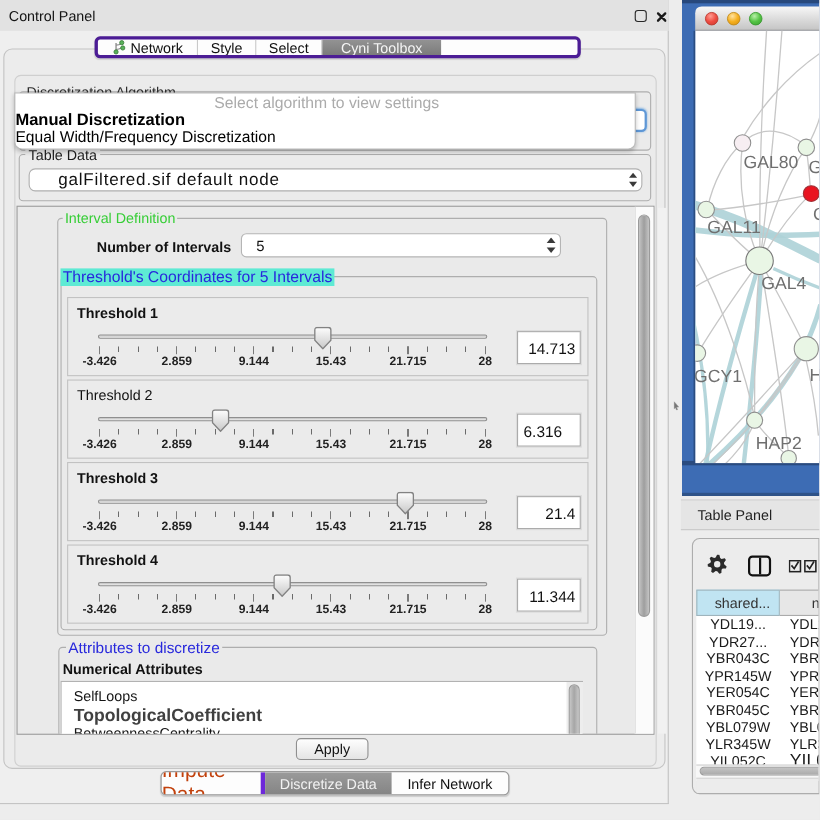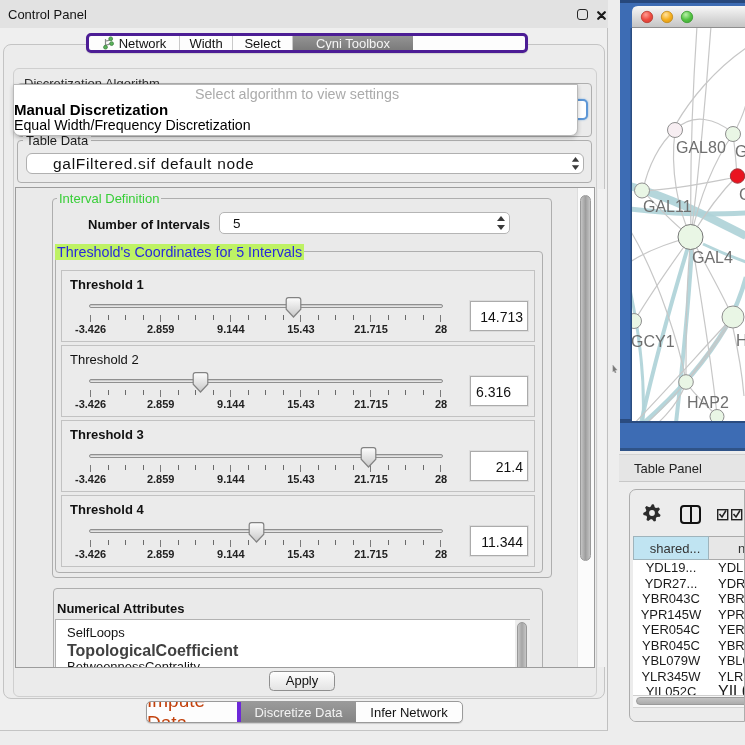--- a/index.html
+++ b/index.html
@@ -19,23 +19,23 @@
 <div class="abs" style="left:3px;top:44px;width:602px;height:655px;background:#ECECEC;border:1px solid #C4C4C4;border-radius:8px;"></div>
 <div class="abs" style="left:13px;top:68px;width:584px;height:629px;background:#EBEBEB;border:1px solid #CFCFCF;border-radius:6px;"></div>
 <div class="abs" style="left:86px;top:33px;width:442px;height:20px;background:#FDFDFD;border:3px solid #4c1d95;border-radius:5px;box-shadow:0 1px 1px rgba(0,0,0,0.12);overflow:hidden;display:flex;">
 <div style="width:91px;border-right:1px solid #C9C9C9;display:flex;align-items:center;justify-content:center;font-size:13px;color:#111;"><svg width="13" height="14" viewBox="0 0 13 14" style="margin-right:4px">
         <path d="M3.5 3 V11" stroke="#8a8a8a" stroke-width="1.2" fill="none"></path>
         <path d="M3.5 5 C6 5 7 4.5 8.5 3.5 M3.5 9 C6 9 7 8.5 8.5 7.5" stroke="#8a8a8a" stroke-width="1.1" fill="none"></path>
         <circle cx="8.7" cy="2.8" r="1.9" fill="#59B25A" stroke="#3E7F3F" stroke-width="0.8"></circle>
         <circle cx="9.6" cy="7.6" r="1.9" fill="#59B25A" stroke="#3E7F3F" stroke-width="0.8"></circle>
         <circle cx="3.5" cy="11.2" r="1.9" fill="#59B25A" stroke="#3E7F3F" stroke-width="0.8"></circle>
       </svg>Network</div>
-<div style="width:53px;border-right:1px solid #C9C9C9;display:flex;align-items:center;justify-content:center;font-size:13px;color:#111;">Width</div>
+<div style="width:53px;border-right:1px solid #C9C9C9;display:flex;align-items:center;justify-content:center;font-size:13px;color:#111;">Style</div>
 <div style="width:60px;border-right:1px solid #C9C9C9;display:flex;align-items:center;justify-content:center;font-size:13px;color:#111;">Select</div>
-<div style="width:120px;background:linear-gradient(#939393,#7B7B7B);display:flex;align-items:center;justify-content:center;font-size:13px;color:#F5F5F5;">Cyni Toolbox</div>
+<div style="width:108px;background:linear-gradient(#939393,#7B7B7B);display:flex;align-items:center;justify-content:center;font-size:13px;color:#F5F5F5;">Cyni Toolbox</div>
 </div>
 <div class="abs" style="left:17px;top:83px;width:575px;height:54px;border:1px solid #AEAEAE;border-radius:4px;"></div>
 <div class="txt" style="left:24px;top:76px;font-size:13px;color:#2e2e2e;">Discretization Algorithm</div>
 <div class="abs" style="left:26px;top:99px;width:562px;height:21px;background:#FFF;border:2px solid #5E97D6;border-radius:5px;box-shadow:0 0 2px #7FB0DF;"></div>
 <div class="abs" style="left:17px;top:140px;width:575px;height:43px;border:1px solid #AEAEAE;border-radius:4px;"></div>
 <div class="txt" style="left:23px;top:133px;font-size:13px;color:#1c1c1c;background:#EBEBEB;padding:0 3px;">Table Data</div>
 <div class="abs" style="left:26px;top:153px;width:558px;height:21px;background:#FFF;border:1px solid #B0B0B0;border-radius:6px;"></div>
 <div class="txt" style="left:53px;top:155px;font-size:15.5px;letter-spacing:0.7px;color:#111;">galFiltered.sif default node</div>
 <svg class="abs" style="left:570px;top:157px" width="11" height="13" viewBox="0 0 12 14">
     <path d="M6 0 L10 5 H2 Z" fill="#3a3a3a"></path>
@@ -47,21 +47,21 @@
 <div class="abs" style="left:52px;top:198px;width:500px;height:380px;border:1px solid #AEAEAE;border-radius:4px;"></div>
 <div class="txt" style="left:57px;top:191px;font-size:13px;color:#37CE37;background:#EAEAEA;padding:0 2px;">Interval Definition</div>
 <div class="txt" style="left:88px;top:217px;font-size:13px;font-weight:bold;color:#111;">Number of Intervals</div>
 <div class="abs" style="left:219px;top:212px;width:291px;height:22px;background:#FFF;border:1px solid #B5B5B5;border-radius:5px;"></div>
 <div class="txt" style="left:233px;top:216px;font-size:13.5px;color:#111;">5</div>
 <svg class="abs" style="left:495px;top:216px" width="12" height="14" viewBox="0 0 12 14">
     <path d="M6 0 L10 5 H2 Z" fill="#3a3a3a"></path>
     <path d="M6 14 L2 9 H10 Z" fill="#3a3a3a"></path>
   </svg>
 <div class="abs" style="left:55px;top:251px;width:488px;height:322px;border:1px solid #AEAEAE;border-radius:4px;"></div>
-<div class="txt" style="left:55px;top:243.5px;font-size:14.3px;color:#2828DC;background:#bef264;padding:0 2px;">Threshold's Coordinates for 5 Intervals</div>
+<div class="txt" style="left:55px;top:243.5px;font-size:14.3px;color:#2828DC;background:#5eead4;padding:0 2px;">Threshold's Coordinates for 5 Intervals</div>
 <div class="abs" style="left:61px;top:270px;width:474px;height:72px;background:#EBEBEB;border:1px solid #C2C2C2;"></div>
 <div class="txt" style="left:70px;top:277px;font-size:13px;font-weight:bold;color:#111;">Threshold 1</div>
 <div class="abs" style="left:89px;top:304px;width:354px;height:4px;border:1px solid #8F8F8F;border-radius:2px;background:linear-gradient(#BFBFBF,#F2F2F2);"></div>
 <div class="abs" style="left:90px;top:315px;width:353px;height:5px;background:repeating-linear-gradient(90deg,#6A6A6A 0 1px,transparent 1px 17.525px);"></div>
 <div class="abs" style="left:90px;top:315px;width:353px;height:7px;background:repeating-linear-gradient(90deg,#7A7A7A 0 1px,transparent 1px 70.1px);"></div>
 <div class="txt" style="left:90.6px;top:323px;font-size:11px;font-weight:bold;color:#222;transform:translateX(-50%);">-3.426</div>
 <div class="txt" style="left:160.7px;top:323px;font-size:11px;font-weight:bold;color:#222;transform:translateX(-50%);">2.859</div>
 <div class="txt" style="left:230.8px;top:323px;font-size:11px;font-weight:bold;color:#222;transform:translateX(-50%);">9.144</div>
 <div class="txt" style="left:300.9px;top:323px;font-size:11px;font-weight:bold;color:#222;transform:translateX(-50%);">15.43</div>
 <div class="txt" style="left:371.0px;top:323px;font-size:11px;font-weight:bold;color:#222;transform:translateX(-50%);">21.715</div>
@@ -138,20 +138,21 @@
       <linearGradient id="tg" x1="0" y1="0" x2="0" y2="1">
         <stop offset="0" stop-color="#FDFDFD"></stop>
         <stop offset="1" stop-color="#C8C8C8"></stop>
       </linearGradient>
     </defs>
   </svg>
 <div class="abs" style="left:470px;top:526px;width:58px;height:30px;background:#FFF;border:1px solid #ABABAB;box-shadow:0 0 0 1px #DCDCDC;"></div>
 <div class="txt" style="left:470px;top:534px;width:53px;text-align:right;font-size:14px;color:#111;">11.344</div>
 <div class="abs" style="left:16px;top:188px;width:560px;height:479px;overflow:hidden;">
 <div class="abs" style="left:36.5px;top:400px;width:490px;height:200px;border:1px solid #AEAEAE;border-radius:4px;"></div>
+<div class="abs" style="left:44px;top:393px;font-size:14px;color:#2828DC;background:#EAEAEA;padding:0 2px;white-space:nowrap;">Attributes to discretize</div>
 <div class="abs" style="left:41px;top:413px;font-size:13px;font-weight:bold;color:#111;white-space:nowrap;">Numerical Attributes</div>
 <div class="abs" style="left:38.5px;top:431px;width:475px;height:80px;background:#FFF;border:1px solid #B2B2B2;"></div>
 <div class="abs" style="left:51px;top:437px;font-size:13px;color:#141414;white-space:nowrap;">SelfLoops</div>
 <div class="abs" style="left:51px;top:454px;font-size:16px;color:#404040;white-space:nowrap;font-weight:bold;">TopologicalCoefficient</div>
 <div class="abs" style="left:51px;top:471px;font-size:13px;color:#141414;white-space:nowrap;text-align:center;">BetweennessCentrality</div>
 <div class="abs" style="left:498.5px;top:432px;width:15px;height:78px;background:#EDEDED;"></div>
 <div class="abs" style="left:501px;top:433.5px;width:9.5px;height:60px;border-radius:5px;background:linear-gradient(90deg,#C6C6C6,#A6A6A6 50%,#C6C6C6);border:1px solid #999;"></div>
 </div>
 <div class="abs" style="left:269px;top:671px;width:66px;height:20px;background:linear-gradient(#FEFEFE,#E4E4E4);border:1px solid #8F8F8F;border-radius:4.5px;text-align:center;font-size:13px;color:#111;line-height:18px;">Apply</div>
 <div class="abs" style="left:146px;top:701px;width:317px;height:22px;background:#FDFDFD;border:1px solid #9A9A9A;border-radius:5px;box-shadow:0 1px 1px rgba(0,0,0,0.15);overflow:hidden;display:flex;">

